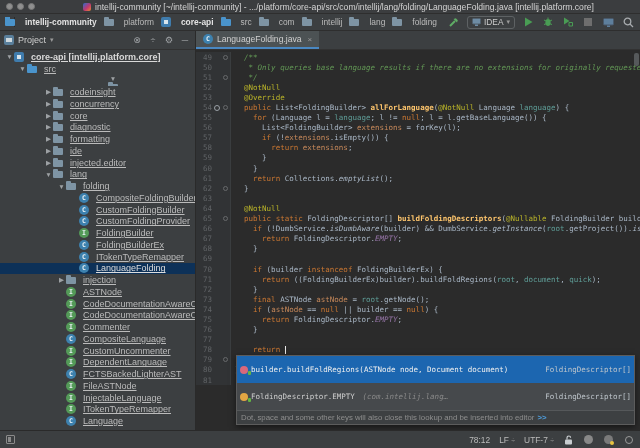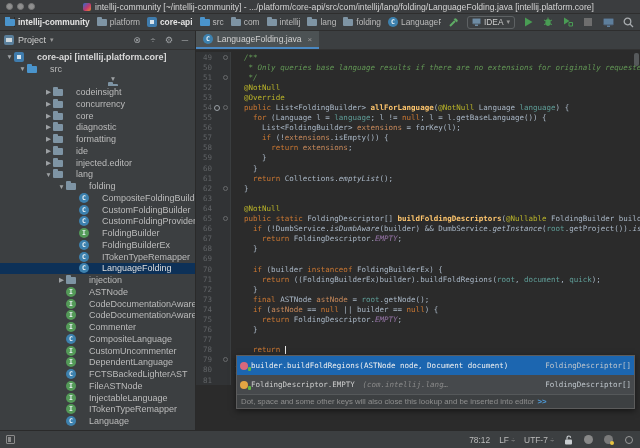--- a/index.html
+++ b/index.html
@@ -11,21 +11,21 @@
   .titlebar { height:14px; background:#3B3D3F; border-bottom:1px solid #2e2e2e; display:flex; align-items:center; padding:0 6px; flex:0 0 auto; }
   .lights { display:flex; gap:4px; margin-right:8px; }
   .light { width:7px; height:7px; border-radius:50%; background:#8F8F8F; border:1px solid #777; }
   .title-wrap { flex:1; display:flex; justify-content:center; align-items:center; gap:4px; overflow:hidden; }
   .app-icon { width:8px; height:8px; border-radius:2px; background:linear-gradient(135deg,#2a6fca 0%,#c2376f 55%,#e88c2e 100%); flex:0 0 auto; }
   .title-text { font-size:8.6px; color:#D4D4D4; white-space:nowrap; overflow:hidden; }
 
   
   .navbar { height:17px; background:#3C3F41; border-bottom:1px solid #2e2e2e; display:flex; align-items:center; padding:0 5px; flex:0 0 auto; }
   .crumbs { display:flex; align-items:center; gap:7px; overflow:hidden; flex:1; }
-  .crumb { display:flex; align-items:center; gap:3px; font-size:8.4px; color:#BBBBBB; white-space:nowrap; cursor:default; }
+  .crumb { display:flex; align-items:center; gap:10px; font-size:8.4px; color:#BBBBBB; white-space:nowrap; cursor:default; }
   .crumb.bold .crumb-label { font-weight:bold; color:#E3E3E3; }
   .tools { display:flex; align-items:center; gap:6px; margin-left:6px; flex:0 0 auto; }
   .tbtn { width:14px; height:13px; display:flex; align-items:center; justify-content:center; }
   .combo { display:flex; align-items:center; gap:3px; border:1px solid #5e6264; border-radius:3px; height:13px; padding:0 4px; font-size:8.4px; color:#CCCCCC; }
   .combo .caret { font-size:7px; color:#9a9a9a; }
 
   
   .main { flex:1; display:flex; min-height:0; }
 
   
@@ -34,21 +34,21 @@
   .p-title { font-size:9px; color:#CFCFCF; }
   .p-caret { font-size:7px; color:#9a9a9a; }
   .p-header .spacer { flex:1; }
   .hicon { font-size:9px; color:#9FA3A6; width:12px; text-align:center; line-height:12px; }
   .pwicon { width:10px; height:10px; border-radius:2px; background:#5a7f9b; position:relative; }
   .pwicon:after{ content:""; position:absolute; left:2px; top:3px; width:6px; height:4px; background:#cfd8dd; }
   .tree { flex:1; overflow:hidden; padding-top:1px; font-size:9px; }
   .trow { height:11.75px; display:flex; align-items:center; white-space:nowrap; overflow:hidden; }
   .trow.sel { background:#0D3158; }
   .trow .arrow { width:9px; flex:0 0 auto; text-align:center; font-size:6.5px; color:#9DA1A4; }
-  .trow .tlabel { margin-left:13px; color:#BBBBBB; overflow:hidden; }
+  .trow .tlabel { margin-left:7px; color:#BBBBBB; overflow:hidden;text-decoration:underline; }
   .trow.sel .tlabel { color:#DDDDDD; }
   .trow.bold .tlabel { font-weight:bold; color:#D9D9D9; }
 
   
   .ficon { width:10px; height:10px; flex:0 0 auto; position:relative; display:inline-flex; align-items:center; justify-content:center; }
   .ficon.folder:before, .ficon.package:before, .ficon.src:before {
      content:""; position:absolute; left:0; top:2px; width:10px; height:7px; border-radius:1px; background:#7E94A4; }
   .ficon.folder:after, .ficon.package:after, .ficon.src:after {
      content:""; position:absolute; left:0; top:0; width:5px; height:3px; border-radius:1px 1px 0 0; background:#7E94A4; }
   .ficon.src:before, .ficon.src:after { background:#4A94CC; }
@@ -75,21 +75,21 @@
   .codeln { white-space:pre; color:#A9B7C6; padding-left:4px; overflow:hidden; }
   .tk-k{color:#CC7832} .tk-d{color:#A9B7C6} .tk-a{color:#BBB529}
   .tk-m{color:#FFC66D;font-weight:bold} .tk-c{color:#629755;font-style:italic}
   .tk-p{color:#5F9E98} .tk-v{color:#C98A5B} .tk-s{color:#9876AA;font-style:italic}
   .tk-i{color:#A9B7C6;font-style:italic}
   .caret-bar { display:inline-block; width:1px; height:8.5px; background:#E6E6E6; vertical-align:middle; }
   .vscroll { position:absolute; right:1px; top:3px; width:5px; height:13px; background:#56595B; border-radius:2px; }
 
   
   .popup { position:absolute; left:40px; top:305px; width:399px; background:#46494C; border:1px solid #5c5c5c; box-shadow:0 2px 6px rgba(0,0,0,.5); z-index:5; }
-  .prow { height:19px; display:flex; align-items:center; gap:3px; padding:0 3px; font-family:"DejaVu Sans Mono",monospace; font-size:7.5px; color:#CFCFCF;justify-content:space-between; }
+  .prow { height:27px; display:flex; align-items:center; gap:3px; padding:0 3px; font-family:"DejaVu Sans Mono",monospace; font-size:7.5px; color:#CFCFCF;justify-content:space-between; }
   .prow.sel { background:#1C66B0; color:#F0F0F0; }
   .kicon { width:8px; height:8px; border-radius:50%; flex:0 0 auto; position:relative; }
   .kicon.method { background:#D9687B; }
   .kicon.field { background:#E3A643; }
   .kicon:after { content:""; position:absolute; right:-3px; bottom:-1px; width:3.5px; height:3.5px; background:#62B543; border-radius:1px; }
   .ptext { white-space:pre; overflow:hidden; }
   .ptail { color:#8a8a8a; font-style:italic; }
   .ptype { margin-left:auto; color:#BFC6CC; white-space:pre; }
   .phint { background:#3D4042; border-top:1px solid #55585a; font-family:"Liberation Sans",sans-serif; font-size:7.8px; color:#8E8E8E; padding:2px 4px; display:flex; gap:3px; align-items:center; }
   .phint .more { color:#4E9CDB; font-weight:bold; }

